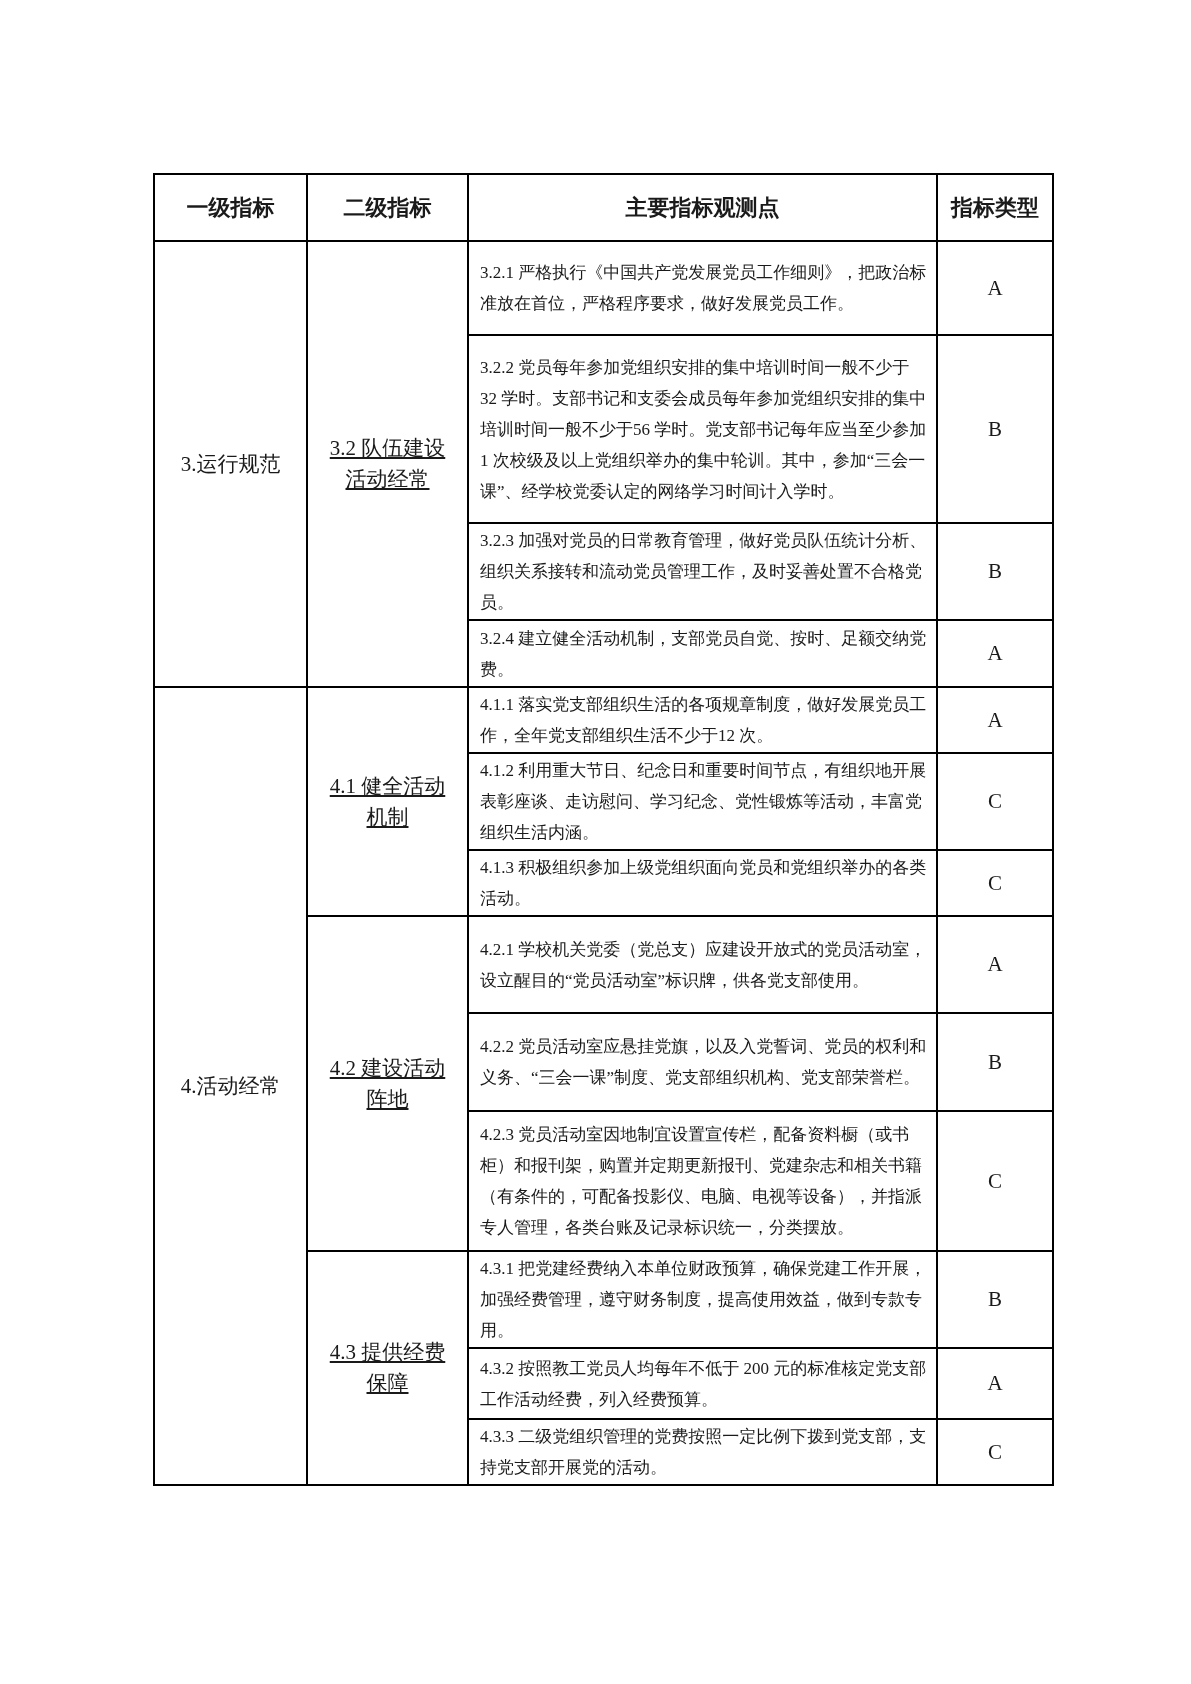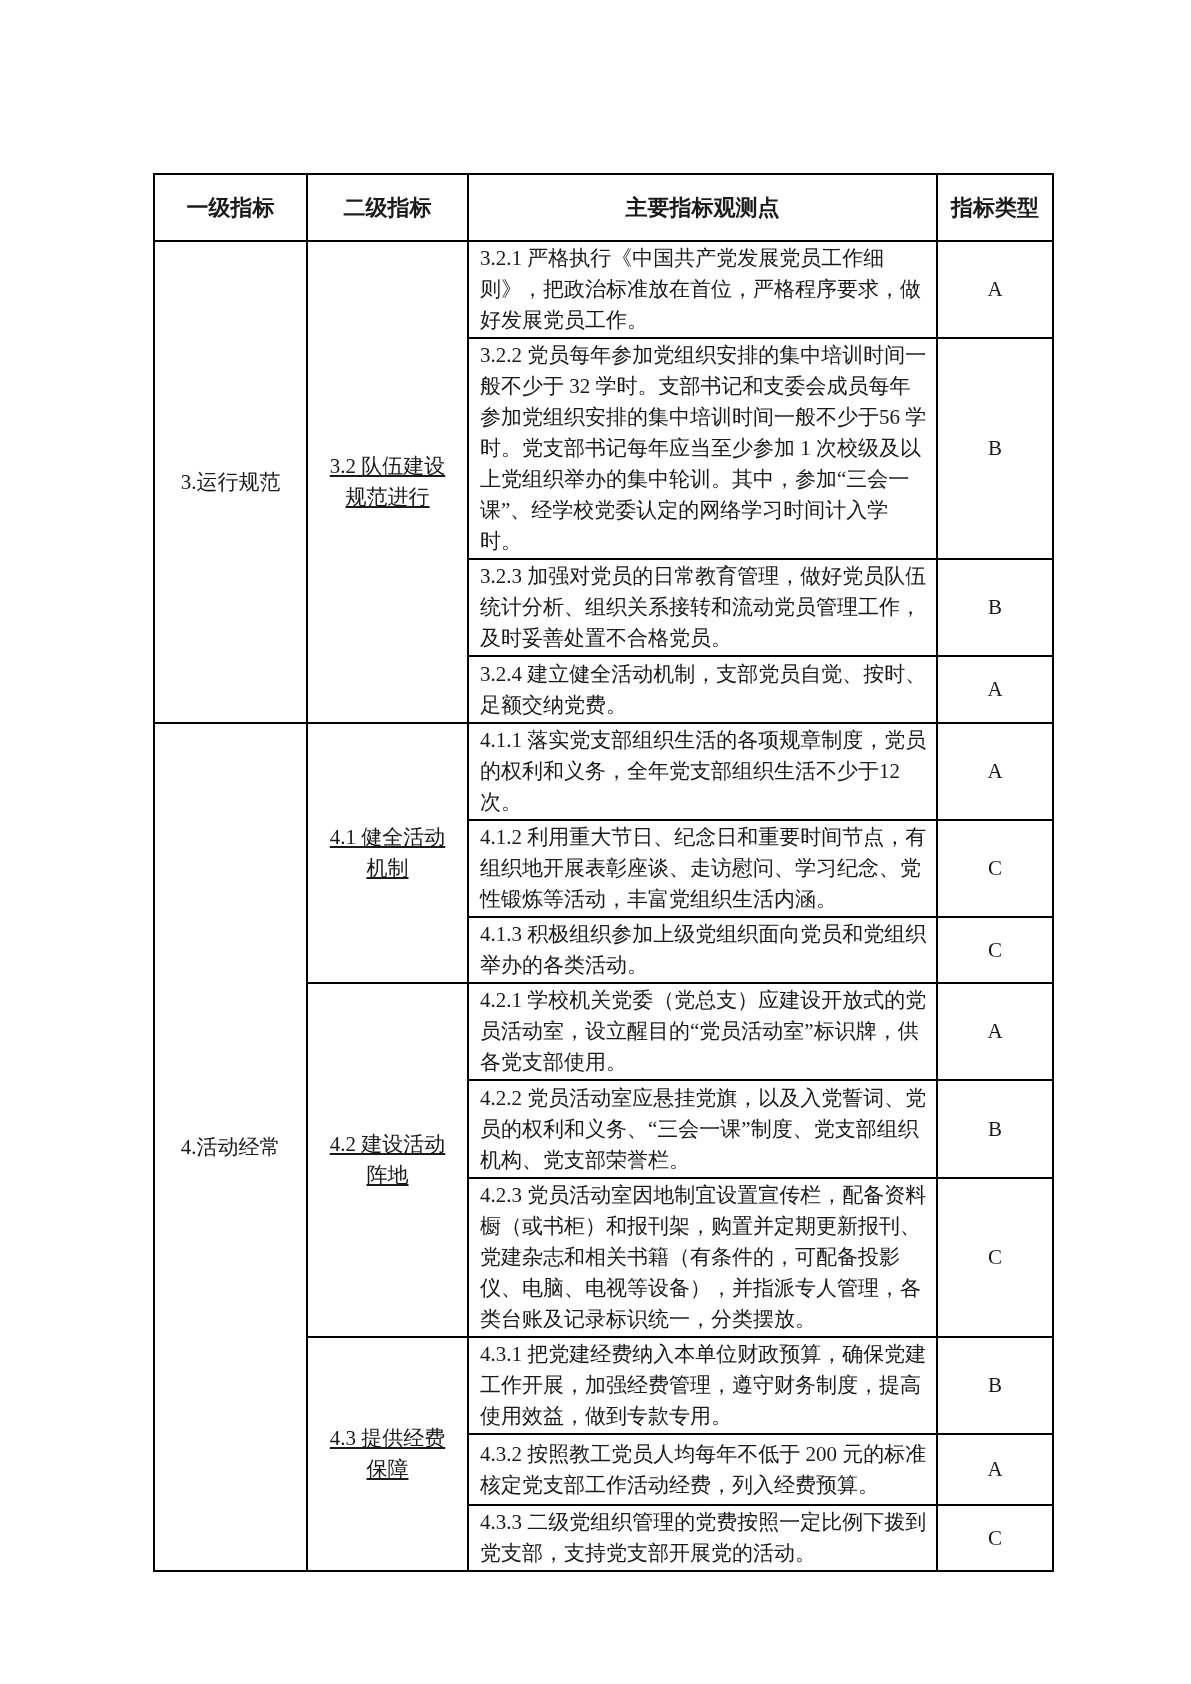--- a/index.html
+++ b/index.html
@@ -42,21 +42,21 @@
     text-align: center;
     padding: 8px 2px;
   }
   td.lvl1, td.lvl2 {
     text-align: center;
     font-size: 21px;
     line-height: 31px;
     padding: 0 4px;
   }
   td.obs {
-    font-size: 21px;
+    font-size: 17px;
     line-height: 31px;
     text-align: left;
     padding: 1px 9px 1px 11px;
   }
   td.typ {
     text-align: center;
     font-size: 21px;
     font-family: "Liberation Serif", "DejaVu Serif", serif;
   }
   .l2line { display: block; text-decoration: underline; }
@@ -79,21 +79,21 @@
         <th class="hdr">主要指标观测点</th>
         <th class="hdr">指标类型</th>
       </tr>
     </thead>
     <tbody>
 
       <tr style="height:94px">
         <td class="lvl1" rowspan="4">3.运行规范</td>
         <td class="lvl2" rowspan="4">
           <span class="l2line">3.2 队伍建设</span>
-          <span class="l2line">规范进行</span>
+          <span class="l2line">活动经常</span>
         </td>
         <td class="obs">3.2.1 严格执行《中国共产党发展党员工作细则》，把政治标准放在首位，严格程序要求，做好发展党员工作。</td>
         <td class="typ">A</td>
       </tr>
       <tr style="height:188px">
         <td class="obs">3.2.2 党员每年参加党组织安排的集中培训时间一般不少于 32 学时。支部书记和支委会成员每年参加党组织安排的集中培训时间一般不少于56 学时。党支部书记每年应当至少参加 1 次校级及以上党组织举办的集中轮训。其中，参加“三会一课”、经学校党委认定的网络学习时间计入学时。</td>
         <td class="typ">B</td>
       </tr>
       <tr style="height:93px">
         <td class="obs">3.2.3 加强对党员的日常教育管理，做好党员队伍统计分析、组织关系接转和流动党员管理工作，及时妥善处置不合格党员。</td>
@@ -103,21 +103,21 @@
         <td class="obs">3.2.4 建立健全活动机制，支部党员自觉、按时、足额交纳党费。</td>
         <td class="typ">A</td>
       </tr>
 
       <tr style="height:63px">
         <td class="lvl1" rowspan="9">4.活动经常</td>
         <td class="lvl2" rowspan="3">
           <span class="l2line">4.1 健全活动</span>
           <span class="l2line">机制</span>
         </td>
-        <td class="obs">4.1.1 落实党支部组织生活的各项规章制度，党员的权利和义务，全年党支部组织生活不少于12 次。</td>
+        <td class="obs">4.1.1 落实党支部组织生活的各项规章制度，做好发展党员工作，全年党支部组织生活不少于12 次。</td>
         <td class="typ">A</td>
       </tr>
       <tr style="height:97px">
         <td class="obs">4.1.2 利用重大节日、纪念日和重要时间节点，有组织地开展表彰座谈、走访慰问、学习纪念、党性锻炼等活动，丰富党组织生活内涵。</td>
         <td class="typ">C</td>
       </tr>
       <tr style="height:66px">
         <td class="obs">4.1.3 积极组织参加上级党组织面向党员和党组织举办的各类活动。</td>
         <td class="typ">C</td>
       </tr>

